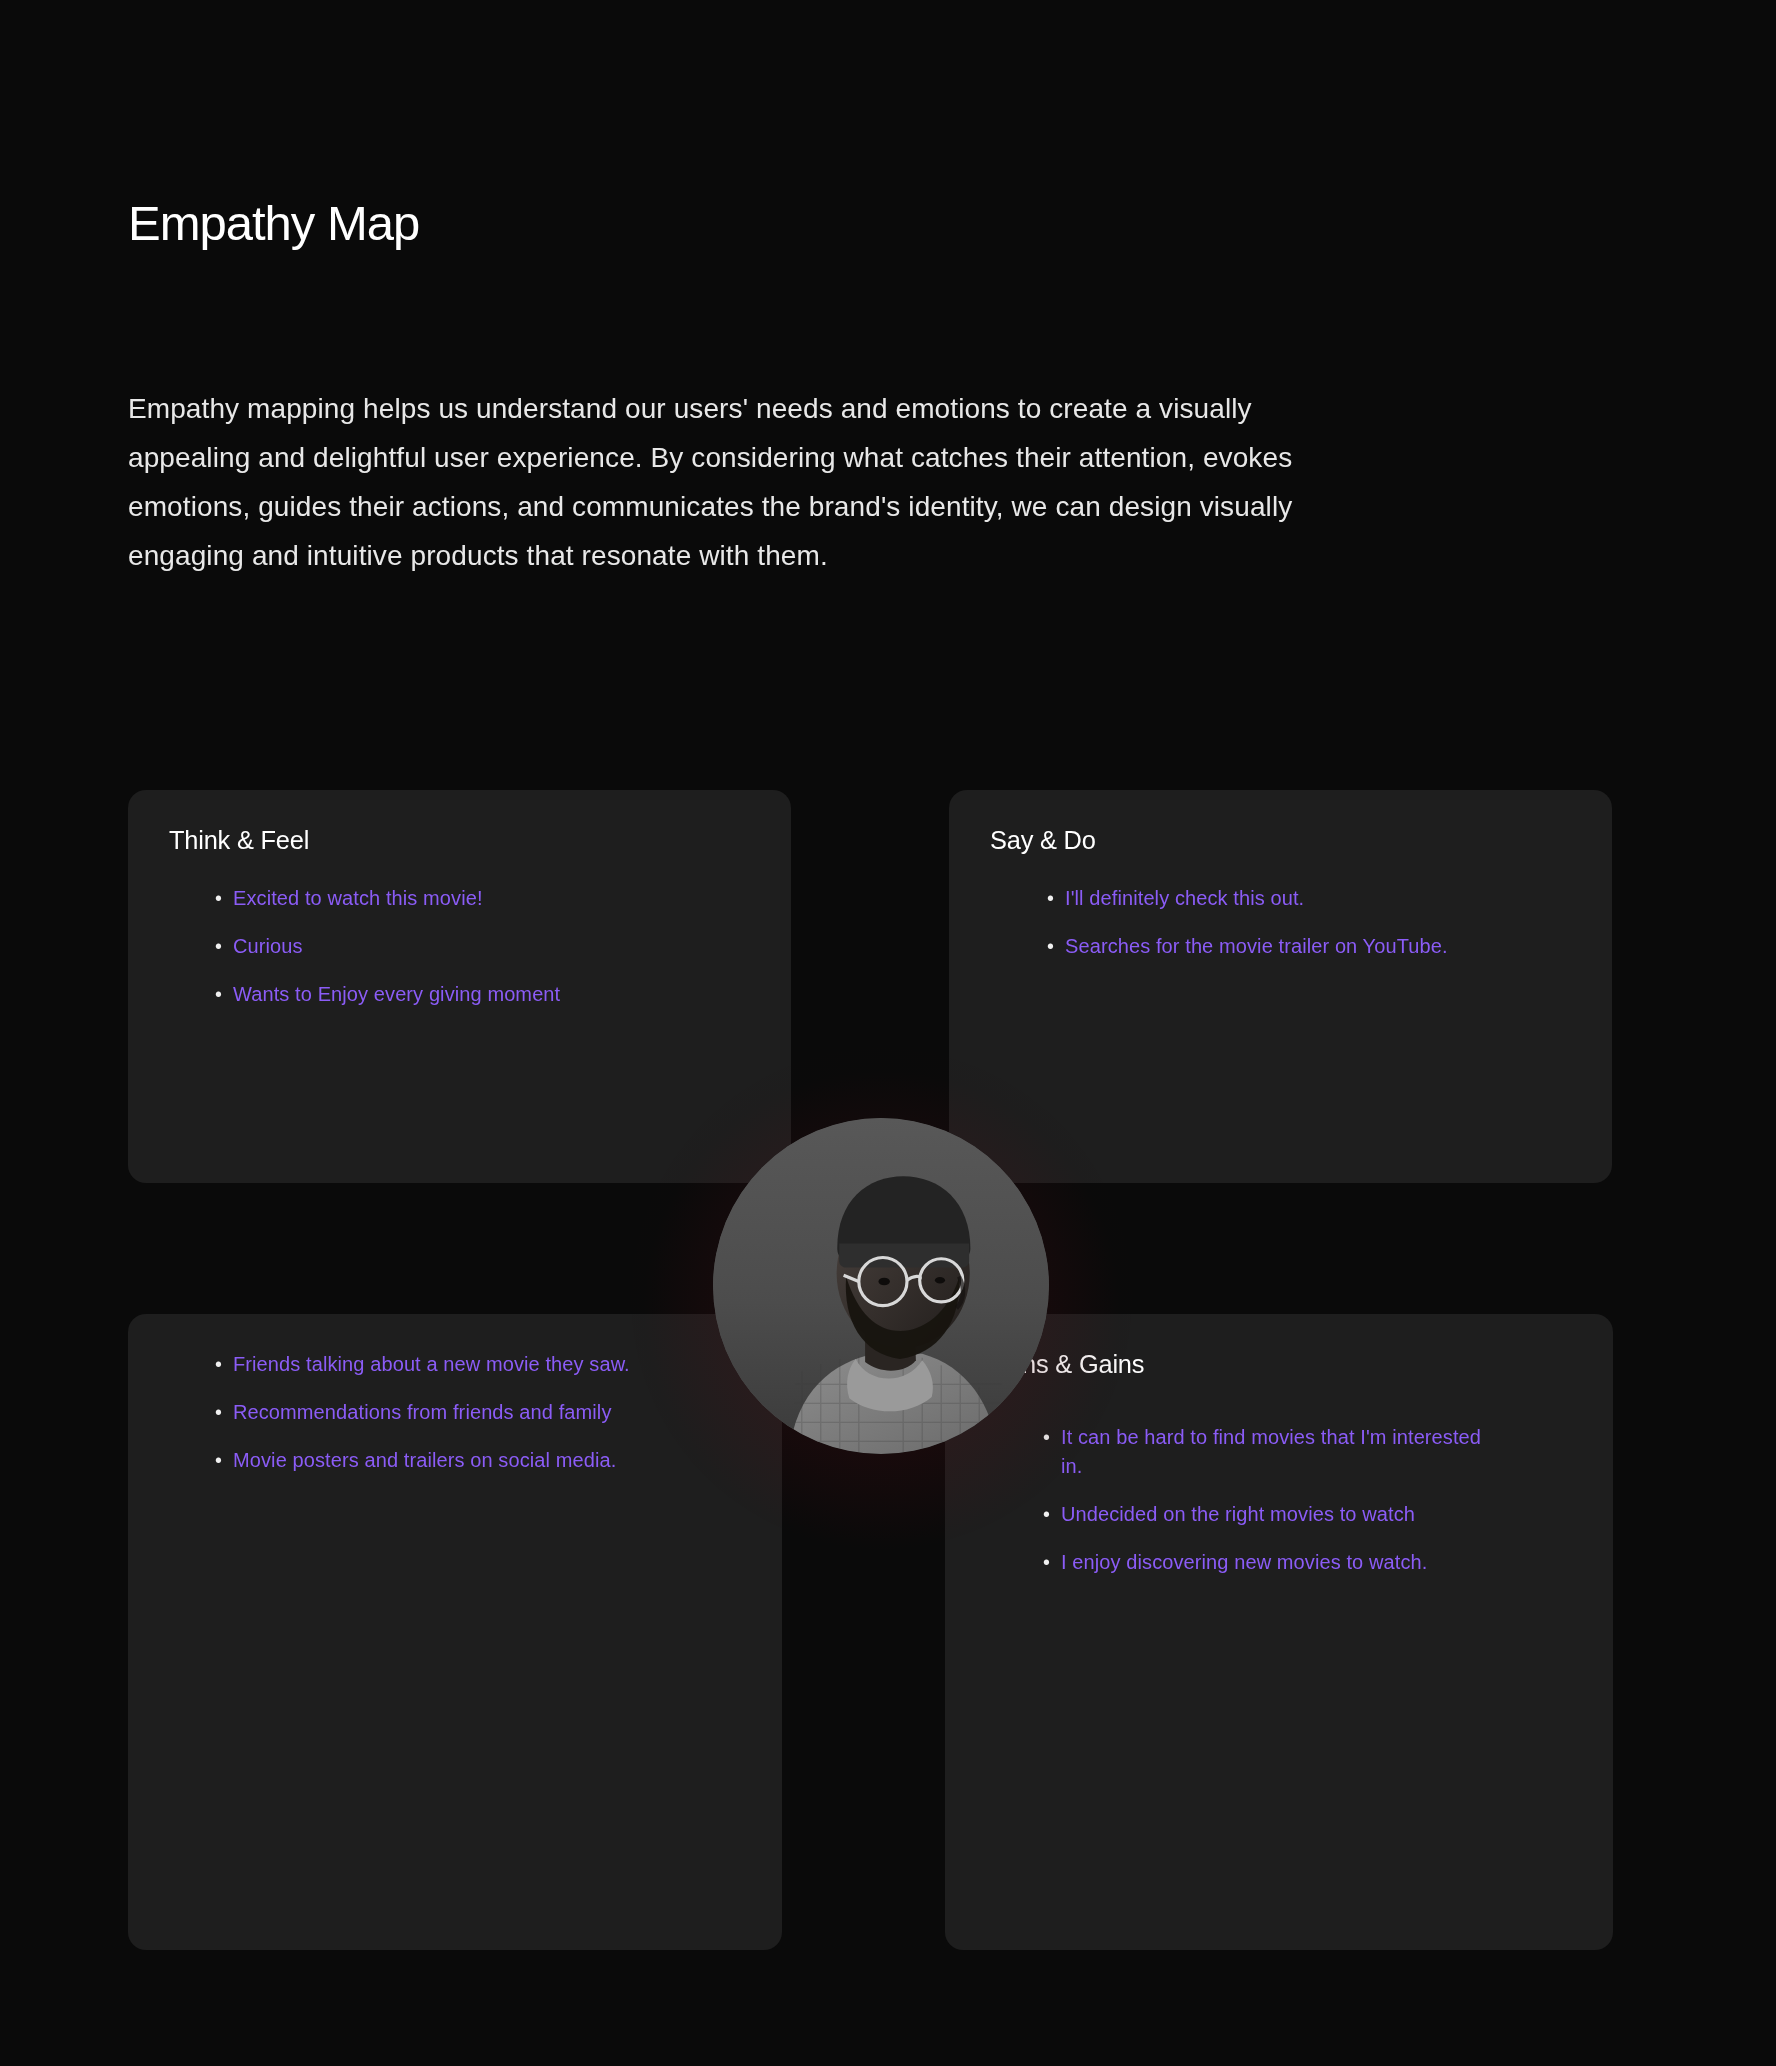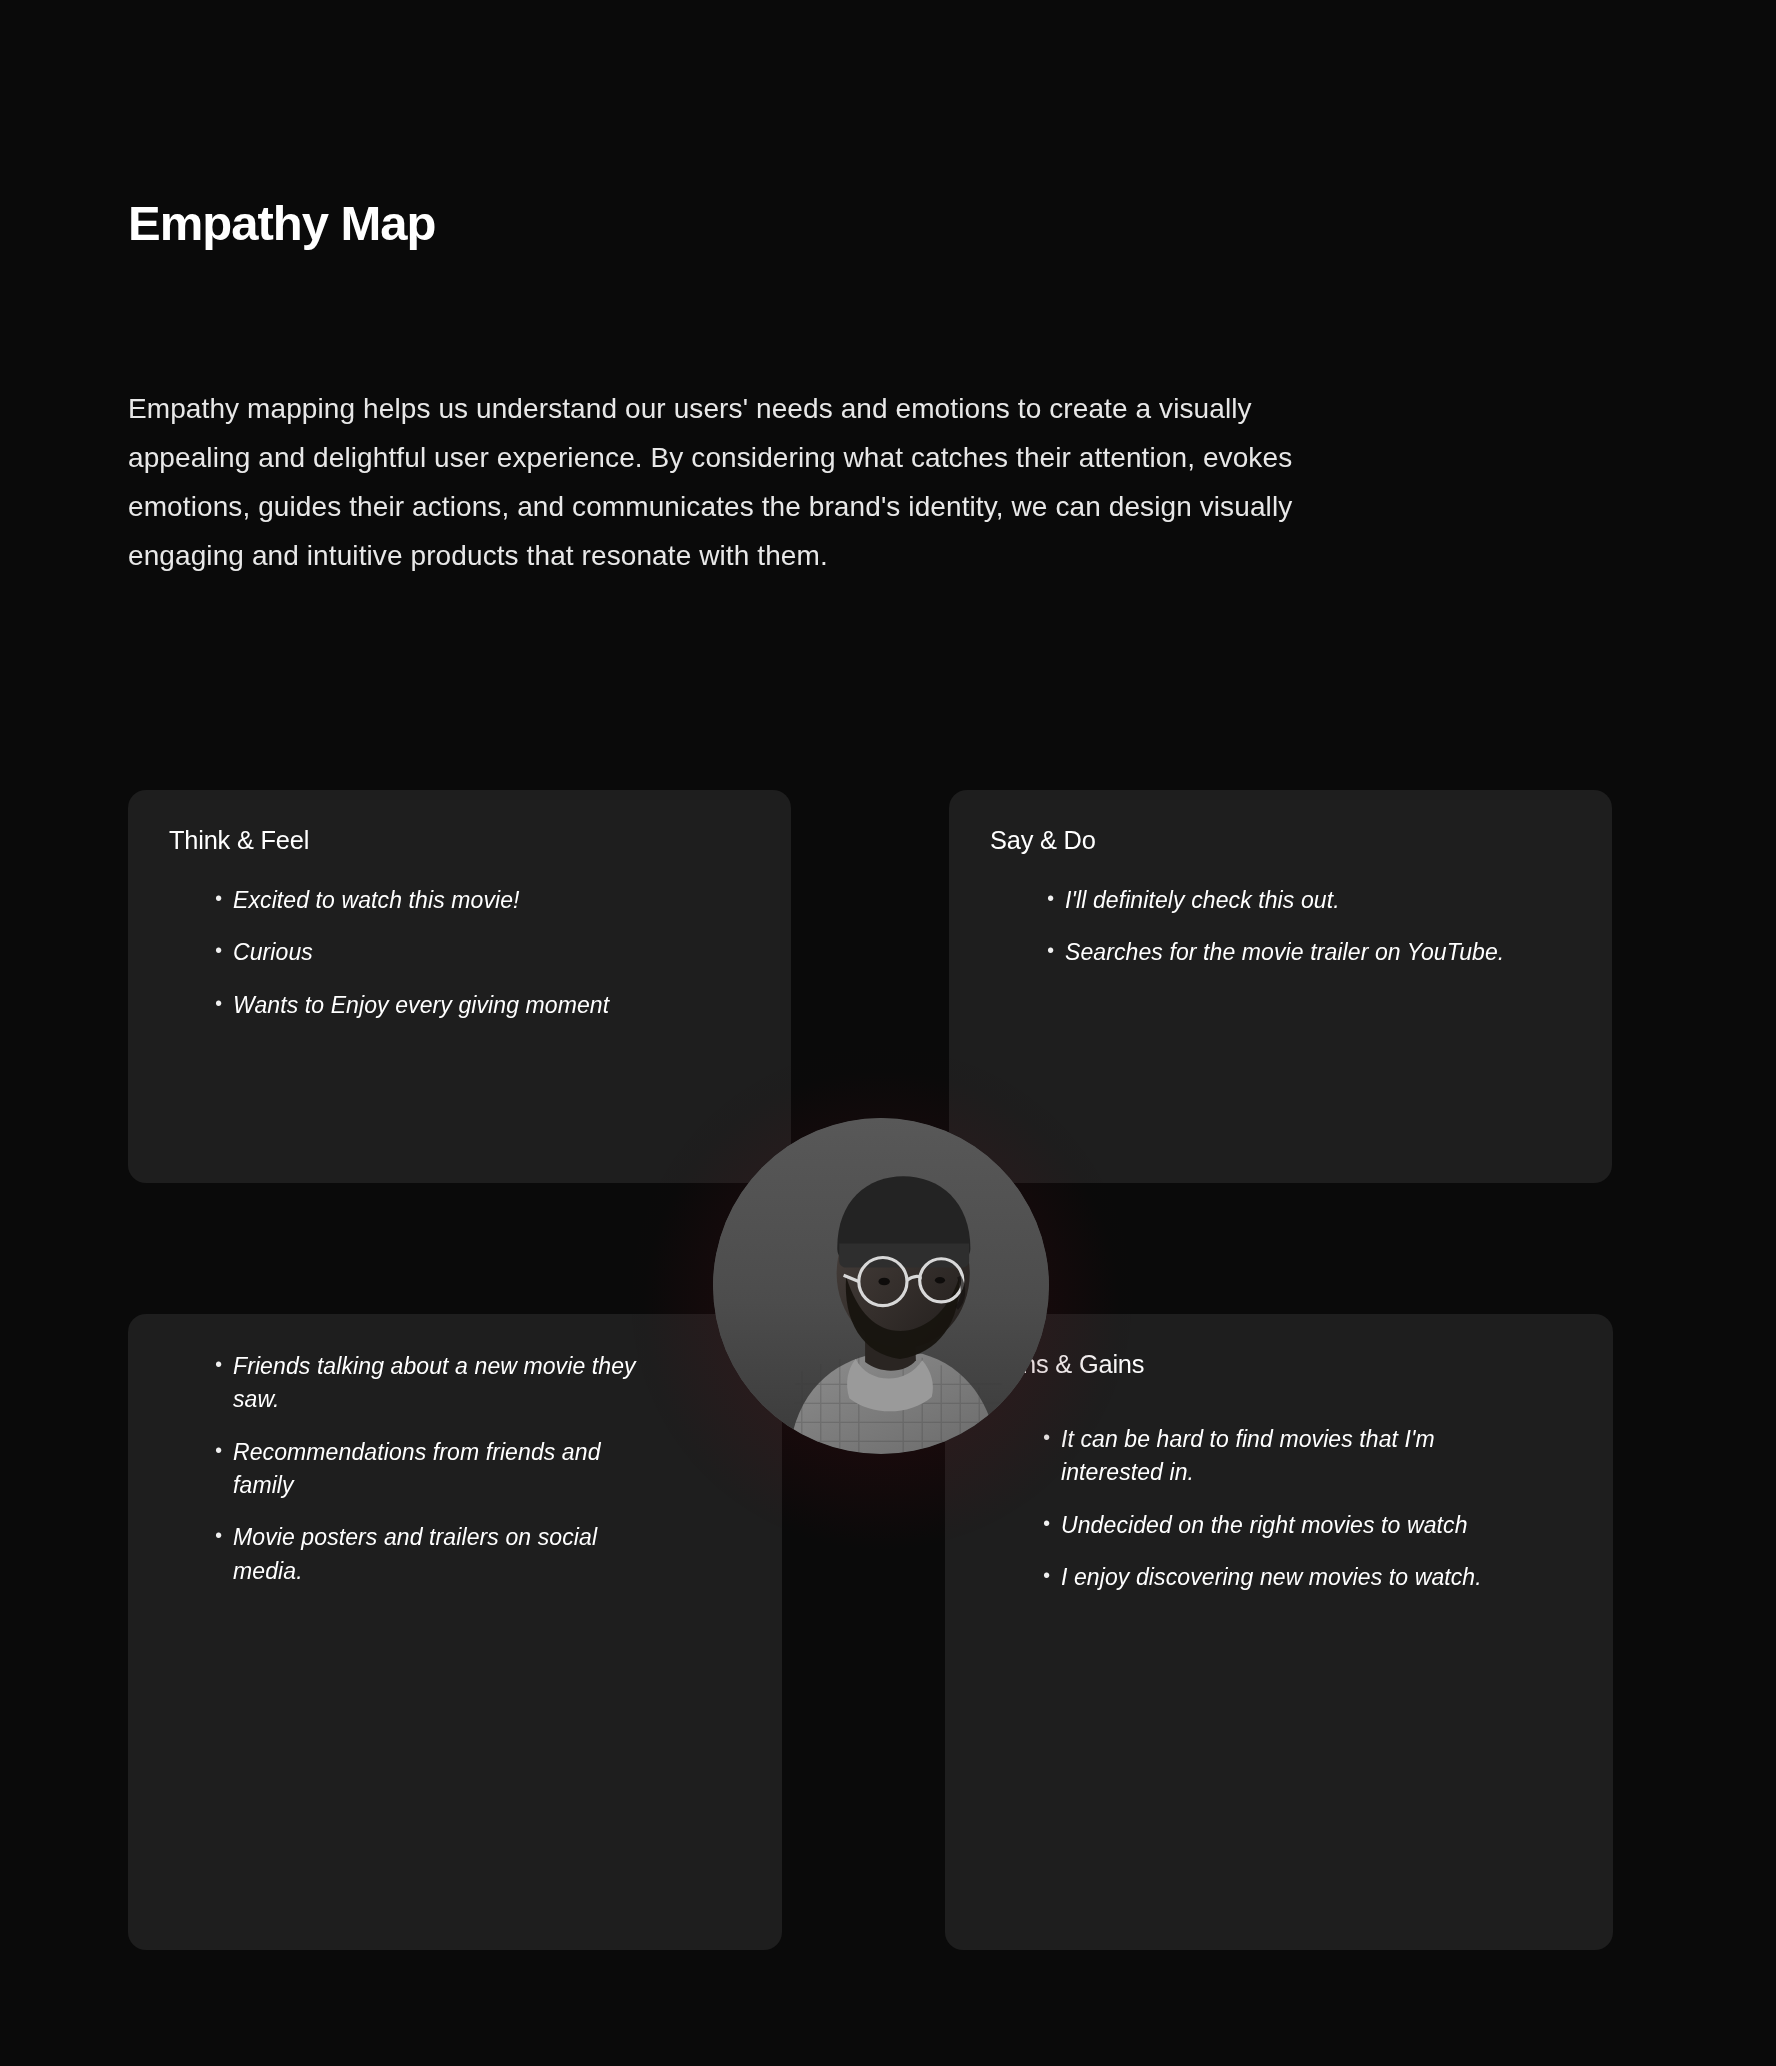--- a/index.html
+++ b/index.html
@@ -20,21 +20,21 @@
 
   
   .header {
     position: absolute;
     left: 128px;
     top: 197px;
     width: 1269px;
   }
   .page-title {
     font-size: 49px;
-    font-weight: 700;
+    font-weight: 400;
     letter-spacing: -1px;
     color: #ffffff;
     line-height: 1.1;
   }
   .intro {
     position: absolute;
     left: 128px;
     top: 384px;
     width: 1206px;
     font-size: 28px;
@@ -74,27 +74,26 @@
   }
   .card-bl .card-title,
   .card-br .card-title { margin-bottom: 44px; }
 
   .bullets {
     list-style: none;
     padding-left: 47px;
   }
   .bullets li {
     position: relative;
-    font-size: 23px;
+    font-size: 20px;
     line-height: 1.45;
-    color: #ffffff;
+    color: #8b5cf6;
     margin-bottom: 19px;
     padding-left: 18px;
     letter-spacing: 0.1px;
-    font-style: italic;
   }
   .bullets li:last-child { margin-bottom: 0; }
   .bullets li::before {
     content: "•";
     position: absolute;
     left: 0;
     top: 0;
     color: #f0f0f0;
     font-size: 19.7px;
     line-height: 1.45;

